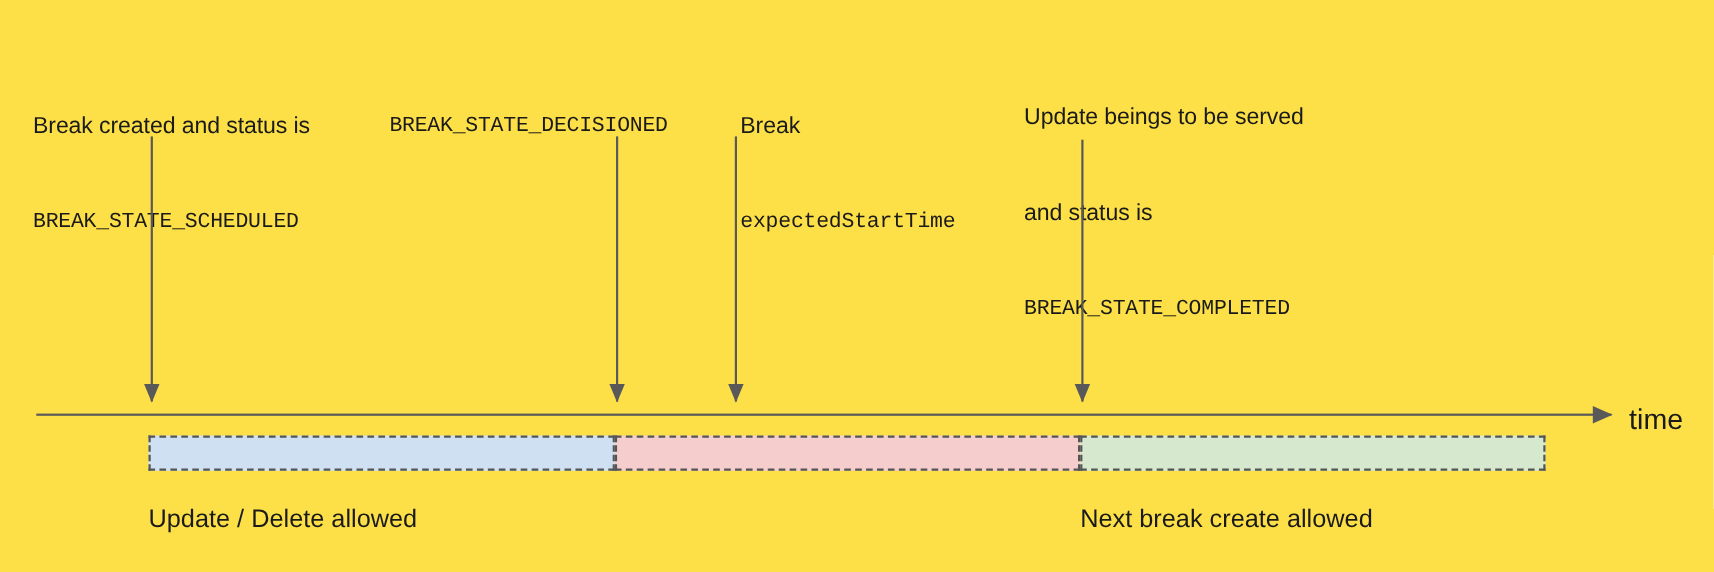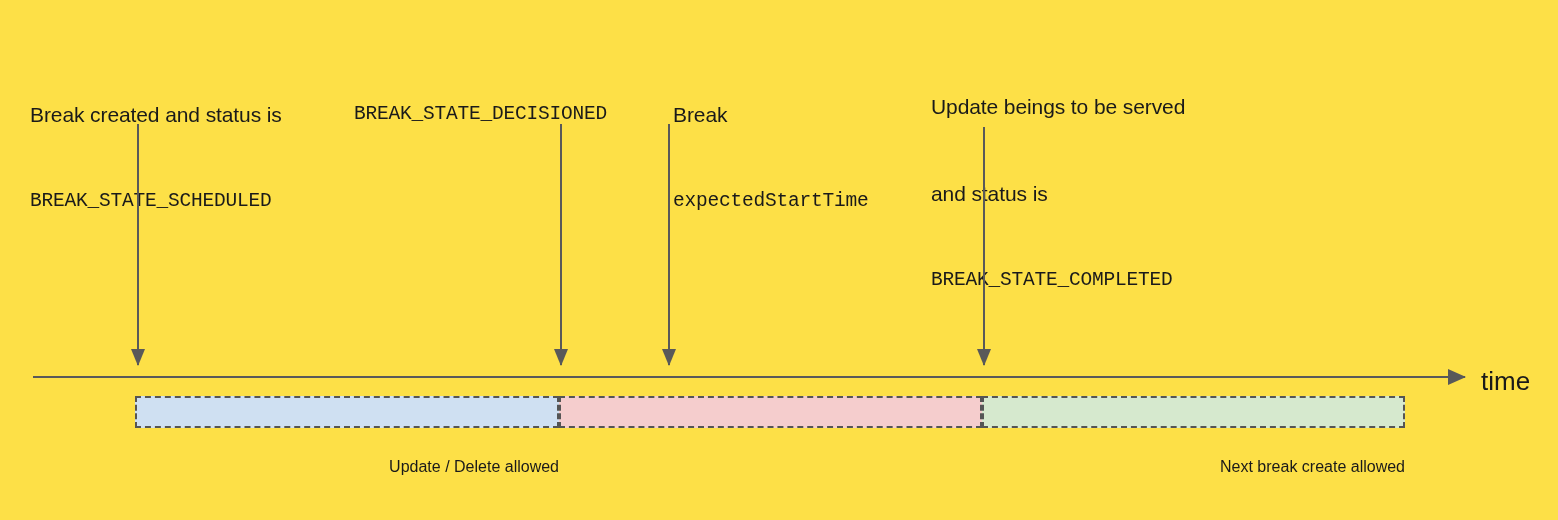--- a/index.html
+++ b/index.html
@@ -92,23 +92,23 @@
     height: 32px;
     box-sizing: border-box;
     border: 2px dashed #555555;
   }
 
   
   .phase-caption {
     position: absolute;
     top: 458px;
     font-family: "Liberation Sans", sans-serif;
-    font-size: 16px;
+    font-size: 23px;
     color: #1a1a1a;
-    text-align: right;
+    text-align: left;
     white-space: nowrap;
   }
 </style>
 </head>
 <body>
 
 <div id="canvas">
 
   <div class="annotation" style="left:30px; top:42px;">
     <span class="line-sans">Break created and status is</span>

